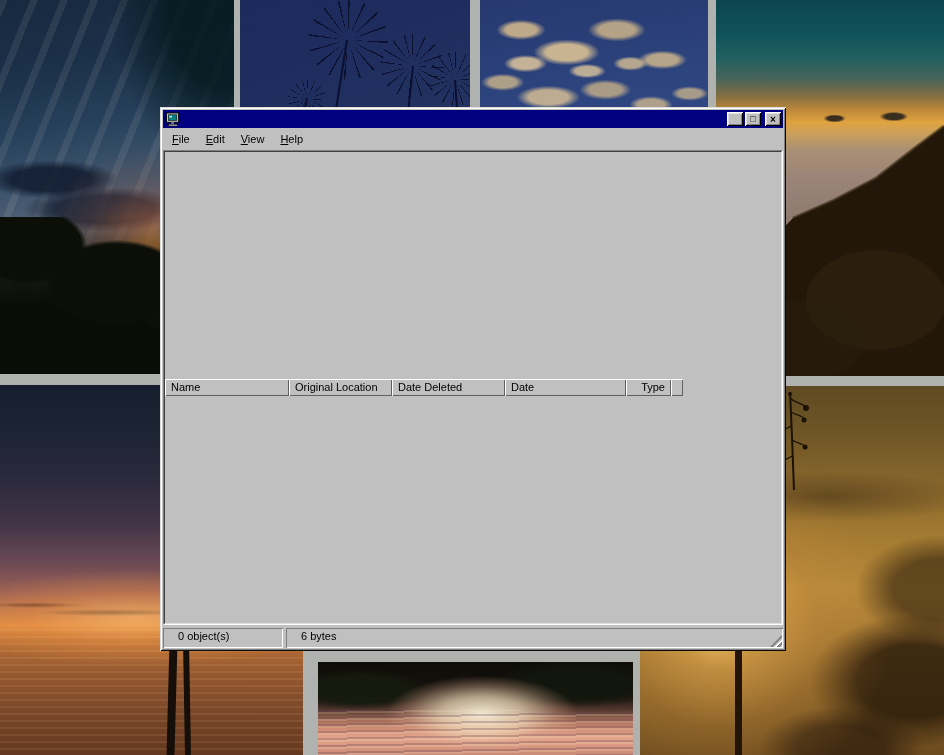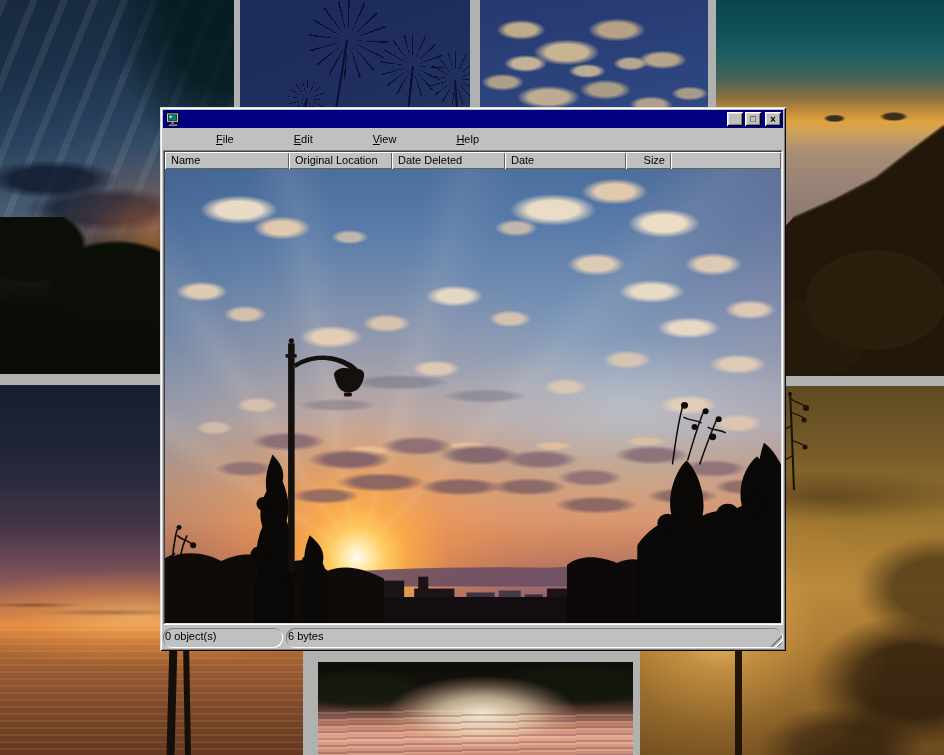--- a/index.html
+++ b/index.html
@@ -87,24 +87,24 @@
   .titlebar{height:18px;flex:0 0 18px;background:#000080;display:flex;align-items:center;padding:0 2px;margin-bottom:1px;}
   .titlebar .ticon{width:16px;height:15px;flex:0 0 16px;}
   .title-text{flex:1;color:#fff;font-size:11px;font-weight:bold;padding-left:3px;white-space:pre;}
   .tbuttons{display:flex;align-items:center;gap:2px;}
   .tbtn{width:16px;height:14px;background:#c0c0c0;display:flex;align-items:center;justify-content:center;
     font-weight:bold;font-size:9px;line-height:9px;cursor:default;
     box-shadow:inset 1px 1px 0 #ffffff, inset -1px -1px 0 #000000, inset 2px 2px 0 #dfdfdf, inset -2px -2px 0 #808080;}
   .tbtn.close{margin-left:2px;font-size:10px;}
   .tbtn.min span{transform:translateY(3px);}
   .menubar{height:21px;flex:0 0 21px;display:flex;align-items:center;font-size:11px;padding-left:1px;}
-  .mitem{padding:3px 8px 4px 8px;margin-left:44px;}
+  .mitem{padding:3px 8px 4px 8px;}
   .mitem .fl{text-decoration:underline;}
   .lv-outer{flex:1;border-top:1px solid #808080;border-left:1px solid #808080;border-bottom:1px solid #fff;border-right:1px solid #fff;display:flex;}
-  .lv-inner{flex:1;border-top:1px solid #404040;border-left:1px solid #404040;border-bottom:1px solid #dfdfdf;border-right:1px solid #dfdfdf;display:flex;flex-direction:column;overflow:hidden;}
+  .lv-inner{flex:1;border-top:1px solid #404040;border-left:1px solid #404040;border-bottom:1px solid #dfdfdf;border-right:1px solid #dfdfdf;display:flex;flex-direction:row;overflow:hidden;align-items:center;}
   .hrow{height:17px;flex:0 0 17px;display:flex;background:#c0c0c0;font-size:11px;}
   .hcell{box-sizing:border-box;padding:2px 6px 0 6px;white-space:nowrap;overflow:hidden;
     box-shadow:inset 1px 1px 0 #ffffff, inset -1px -1px 0 #606060;}
   .hc1{width:124px;} .hc2{width:103px;} .hc3{width:113px;} .hc4{width:121px;}
   .hc5{width:45px;text-align:right;} .hc6{flex:1;}
   .photo{position:relative;flex:1;overflow:hidden;background:#6687b0;}
   .photo>div,.photo>svg{position:absolute;left:0;top:0;width:100%;height:100%;}
   .sky{background:
     radial-gradient(circle at 31.2% 85.5%, #fffdf2 0%, #ffe9a8 2.2%, #ffc95e 5%, rgba(255,172,70,.85) 9%, rgba(250,150,70,.5) 16%, rgba(240,140,80,.25) 26%, rgba(220,130,90,.12) 38%, rgba(0,0,0,0) 54%),
     radial-gradient(ellipse 270px 85px at 75% 52%, rgba(226,216,210,.32), rgba(0,0,0,0) 75%),
@@ -162,21 +162,21 @@
     radial-gradient(46px 12px at 89% 66%, rgba(128,100,112,.75) 45%, rgba(0,0,0,0) 75%),
     radial-gradient(40px 11px at 13% 66%, rgba(128,100,112,.7) 45%, rgba(0,0,0,0) 75%),
     radial-gradient(56px 12px at 70% 74%, rgba(112,82,90,.7) 45%, rgba(0,0,0,0) 75%),
     radial-gradient(48px 11px at 84% 72%, rgba(112,82,90,.66) 45%, rgba(0,0,0,0) 75%),
     radial-gradient(40px 11px at 94% 70%, rgba(112,82,90,.62) 45%, rgba(0,0,0,0) 75%),
     radial-gradient(30px 7px at 33% 62%, rgba(255,206,152,.55) 45%, rgba(0,0,0,0) 75%),
     radial-gradient(28px 6px at 49% 61%, rgba(255,206,152,.5) 45%, rgba(0,0,0,0) 75%),
     radial-gradient(26px 6px at 63% 61%, rgba(255,206,152,.5) 45%, rgba(0,0,0,0) 75%),
     radial-gradient(28px 6px at 78% 60%, rgba(255,206,152,.45) 45%, rgba(0,0,0,0) 75%);}
   .statusbar{height:20px;flex:0 0 20px;display:flex;gap:3px;padding-top:3px;font-size:11px;}
-  .spanel{box-shadow:inset 1px 1px 0 #808080, inset -1px -1px 0 #ffffff;padding:2px 5px 0 2px;white-space:nowrap;overflow:hidden;border-radius:9px;}
+  .spanel{box-shadow:inset 1px 1px 0 #808080, inset -1px -1px 0 #ffffff;padding:2px 5px 0 15px;white-space:nowrap;overflow:hidden;}
   .sp1{width:120px;flex:0 0 120px;box-sizing:border-box;}
   .sp2{flex:1;position:relative;}
   .grip{position:absolute;right:1px;bottom:1px;width:12px;height:12px;
     background:repeating-linear-gradient(135deg, rgba(0,0,0,0) 0 2px, #fff 2px 3px, #808080 3px 5px);
     clip-path:polygon(100% 0, 100% 100%, 0 100%);}
 </style>
 </head>
 <body>
 
 <div class="screen">
@@ -265,21 +265,21 @@
       <span class="mitem"><span class="fl">H</span><span>elp</span></span>
     </div>
 
     <div class="lv-outer">
       <div class="lv-inner">
         <div class="hrow">
           <div class="hcell hc1">Name</div>
           <div class="hcell hc2">Original Location</div>
           <div class="hcell hc3">Date Deleted</div>
           <div class="hcell hc4">Date</div>
-          <div class="hcell hc5">Size</div>
+          <div class="hcell hc5">Type</div>
           <div class="hcell hc6"></div>
         </div>
 
         <div class="photo">
           <div class="sky"></div>
           <div class="rays"></div>
           <div class="clouds-hi"></div>
           <div class="clouds-lo"></div>
           <svg viewBox="0 0 613 461" preserveAspectRatio="none">
 

